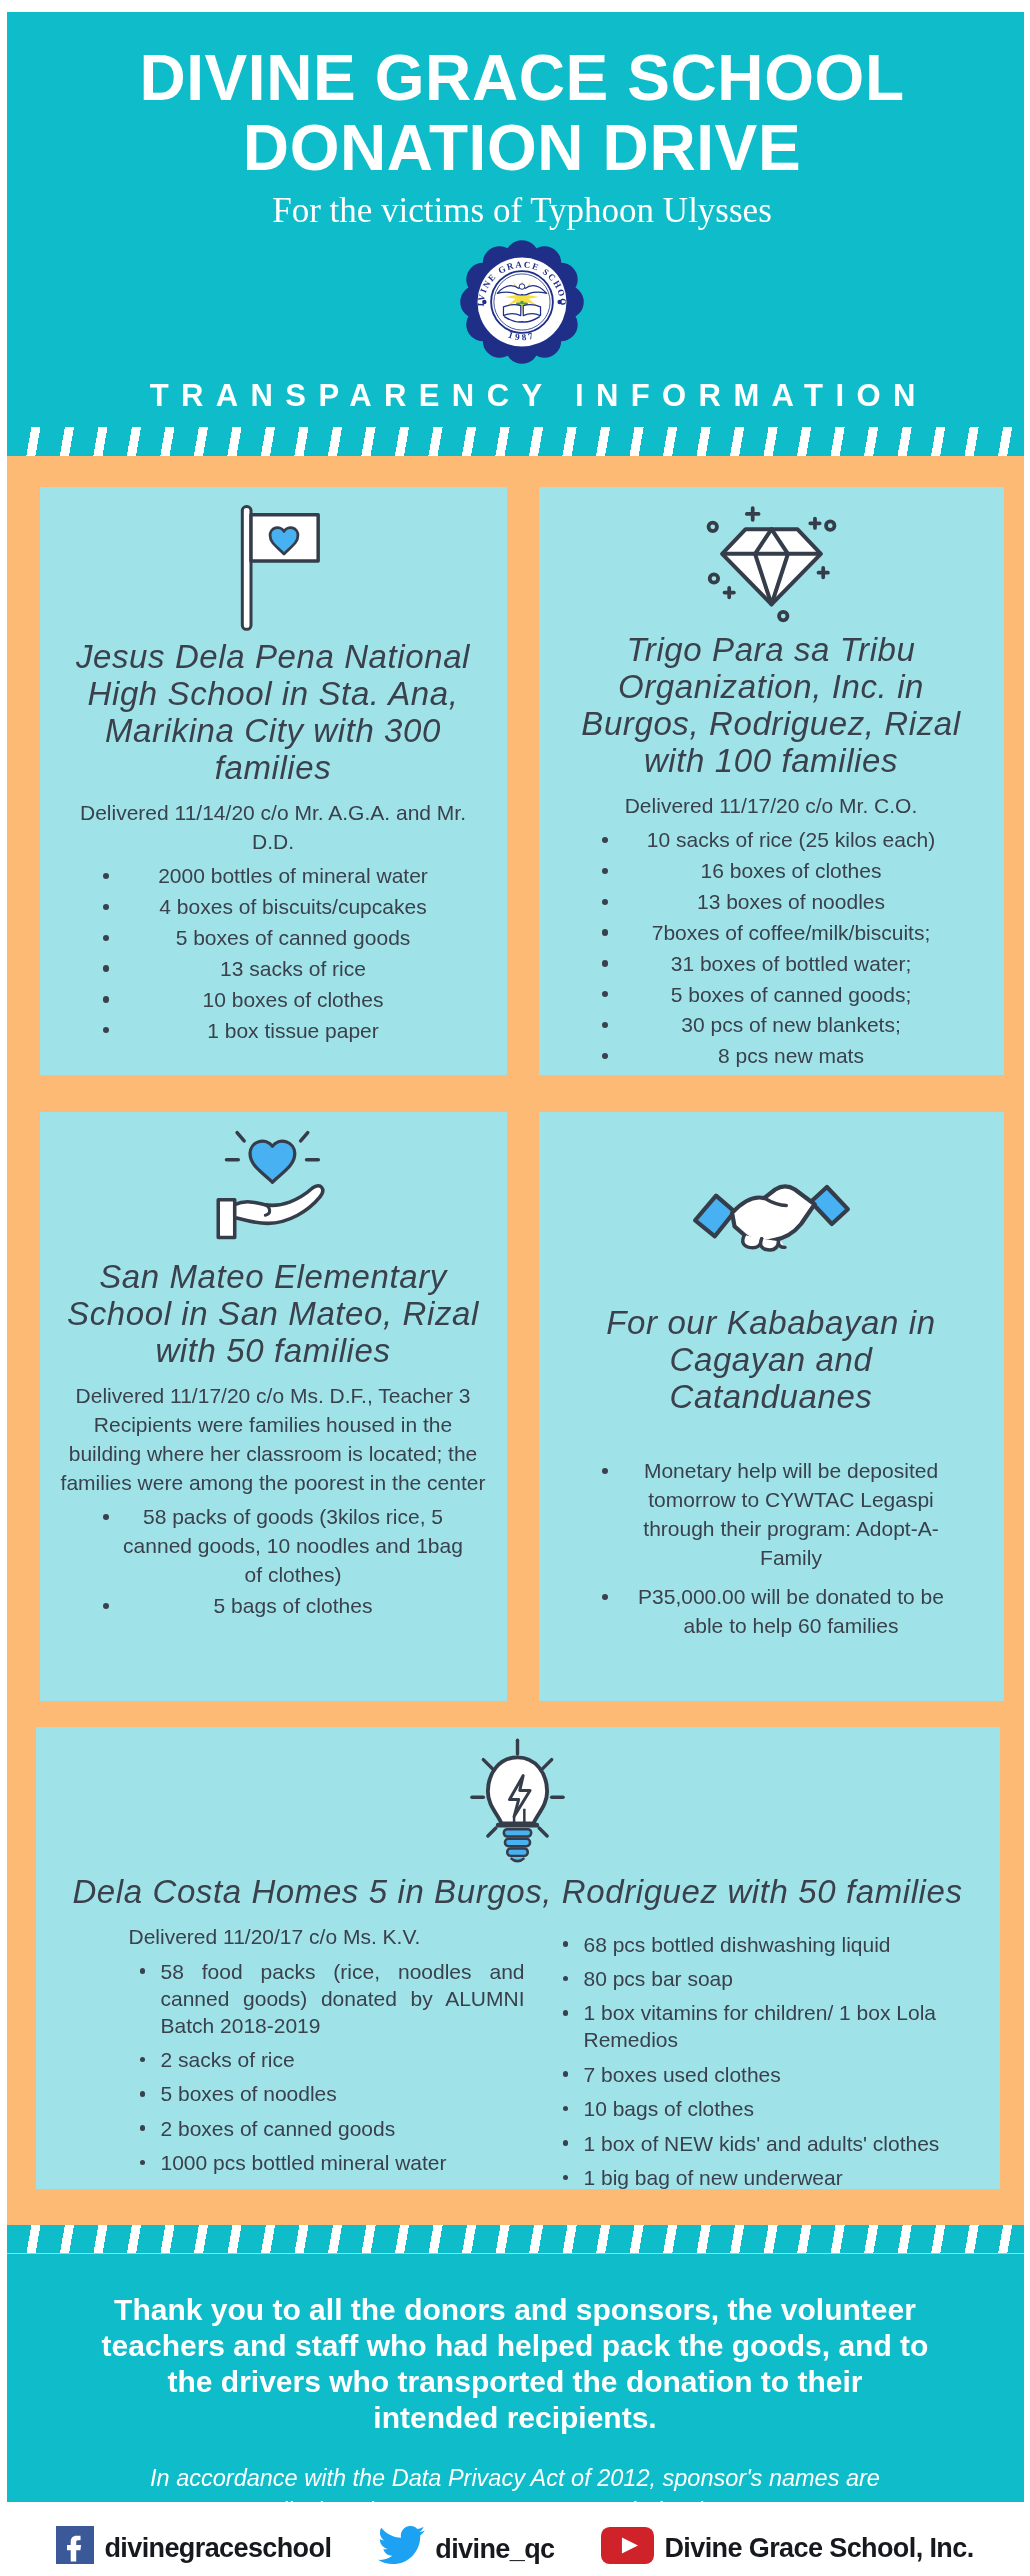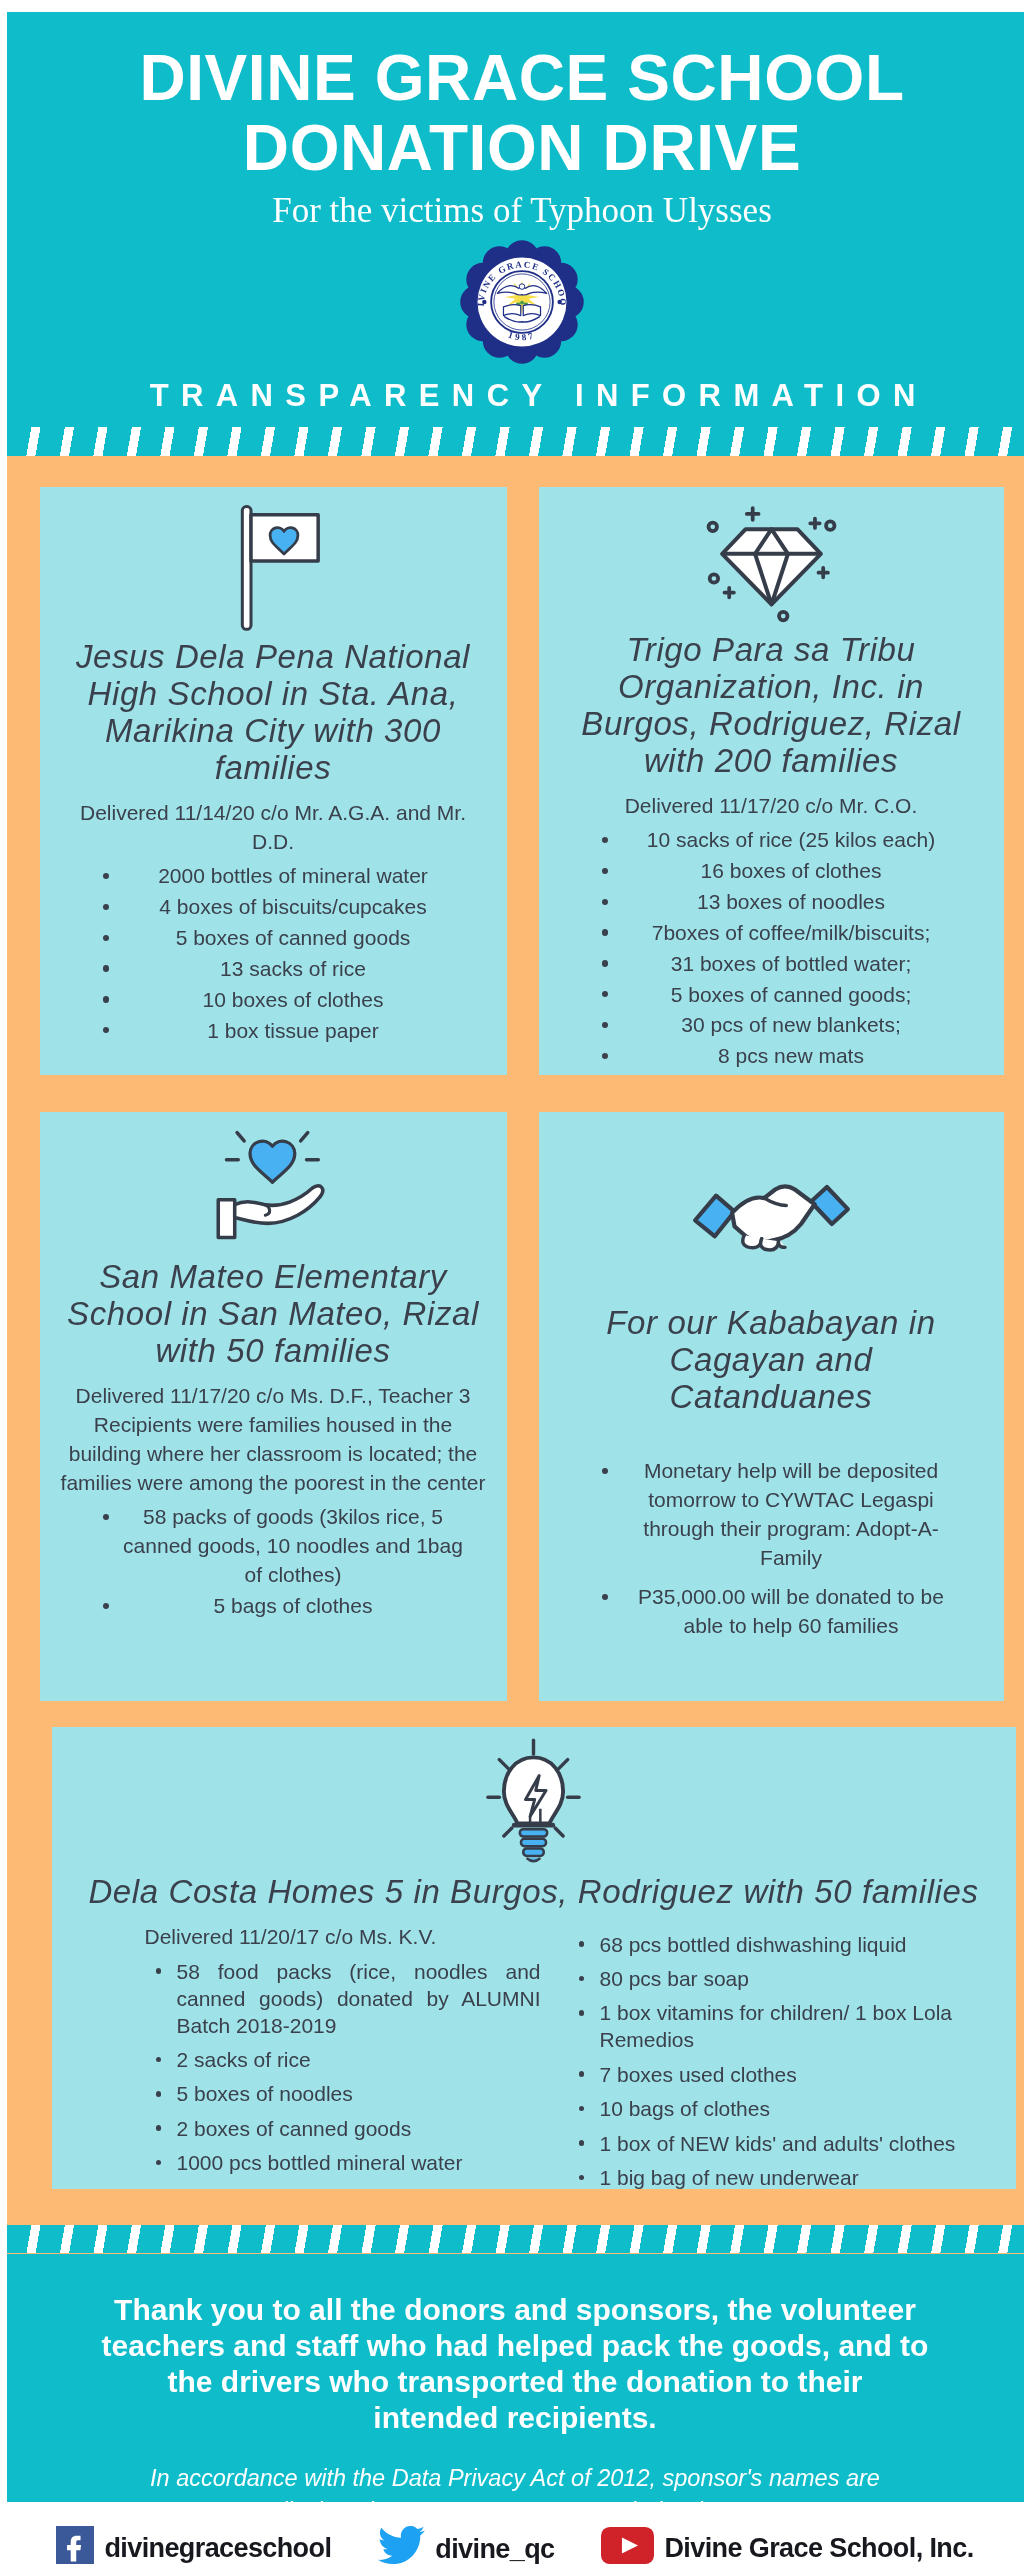--- a/index.html
+++ b/index.html
@@ -33,21 +33,21 @@
   }
   .header .stripes { bottom:0; }
   
   .card {
     position:absolute; background:#9fe3e9; text-align:center; overflow:hidden;
   }
   #card1 { left:33px;  top:475px;  width:467px;  height:588px; }
   #card2 { left:532px; top:475px;  width:465px;  height:588px; }
   #card3 { left:33px;  top:1100px; width:467px;  height:589px; }
   #card4 { left:532px; top:1100px; width:465px;  height:589px; }
-  #card5 { left:45px;  top:1715px; width:964px; height:462px; }
+  #card5 { left:29px;  top:1715px; width:964px; height:462px; }
   .icon { display:block; margin:16px auto 0; line-height:0; }
   #card4 .icon { margin-top:59px; }
   #card5 .icon { margin-top:11px; }
   .card h2 {
     margin:3.7px 23.5px 0; font-size:33px; line-height:37px; font-weight:400;
     letter-spacing:0.6px; color:#3a404c;font-style:italic;
   }
   #card4 h2 { margin-top:32px; max-width:346px; margin-left:auto; margin-right:auto; }
   .intro { margin:12.4px 20px 0; font-size:21px; line-height:29px; color:#3a404c; }
   .card ul { list-style:none; margin:5px 0 0; padding:0; }
@@ -201,21 +201,21 @@
         </g>
         <g stroke="#363d4a" stroke-width="3.4" stroke-linejoin="round" fill="#ffffff">
           <path d="M38,22 H82 L102,43 L60,86 L18,43 Z"></path>
         </g>
         <g stroke="#363d4a" stroke-width="3.4" stroke-linejoin="round" fill="none">
           <path d="M18,43 H102"></path>
           <path d="M60,22 L46,43 L60,86 L74,43 Z"></path>
         </g>
       </svg>
     </span>
-    <h2>Trigo Para sa Tribu Organization, Inc. in Burgos, Rodriguez, Rizal with 200 families</h2>
+    <h2>Trigo Para sa Tribu Organization, Inc. in Burgos, Rodriguez, Rizal with 100 families</h2>
     <p class="intro">Delivered 11/17/20 c/o Mr. C.O.</p>
     <ul>
         <li>10 sacks of rice (25 kilos each)</li>
         <li>16 boxes of clothes</li>
         <li>13 boxes of noodles</li>
         <li>7boxes of coffee/milk/biscuits;</li>
         <li>31 boxes of bottled water;</li>
         <li>5 boxes of canned goods;</li>
         <li>30 pcs of new blankets;</li>
         <li>8 pcs new mats</li>

